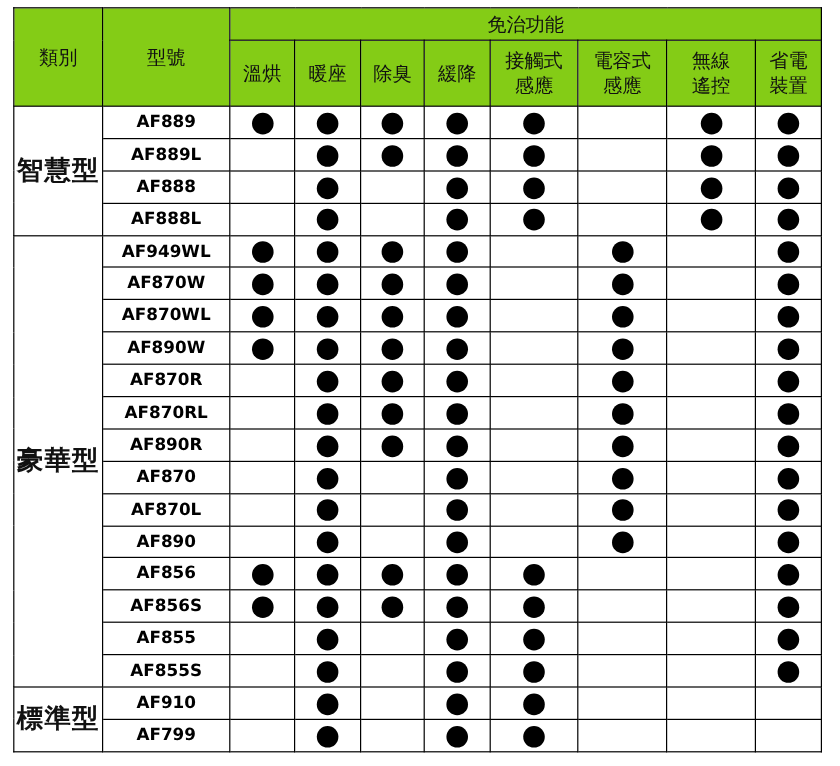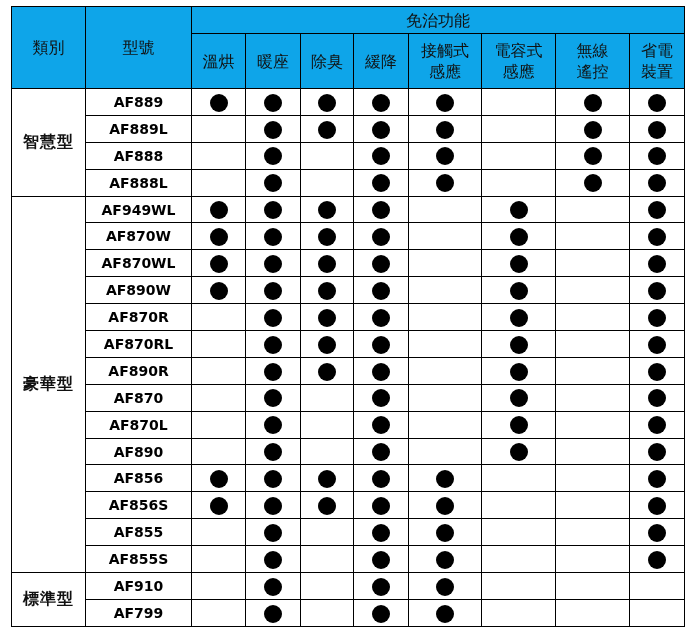--- a/index.html
+++ b/index.html
@@ -11,32 +11,32 @@
       width: 673px;
     }
     table.spec td, table.spec th {
       border: 1.5px solid #000;
       padding: 0;
       text-align: center;
       vertical-align: middle;
       overflow: hidden;
     }
     th.hd {
-      background: #0ea5e9;
+      background: #84cc16;
       font-weight: normal;
       font-size: 16px;
       color: #111;
       line-height: 21px;
     }
     tr.hd1 { height: 27px; }
     tr.hd2 { height: 55px; }
     tr.row { height: 26.9px; }
     td.cat {
       font-weight: bold;
-      font-size: 16px;
+      font-size: 22px;
       color: #111;
       letter-spacing: 1px;
     }
     td.model {
       text-align: left;
       padding-left: 4px;
       font-family: "DejaVu Sans", sans-serif;
       font-weight: bold;
       font-size: 14px;
       color: #000;

